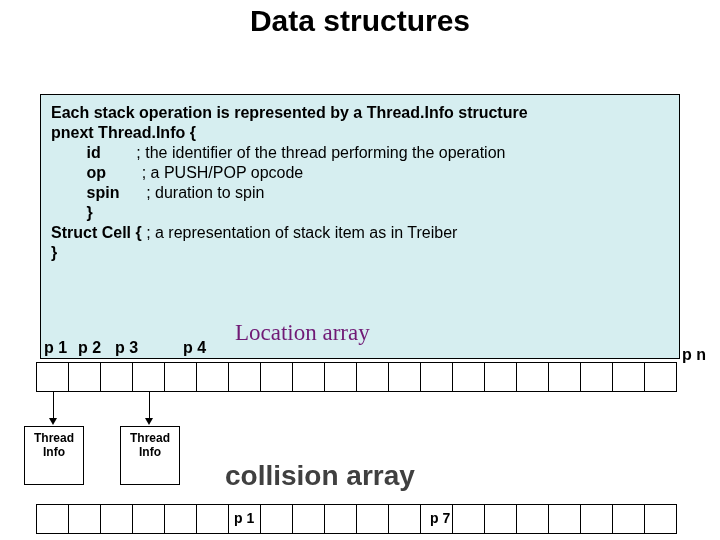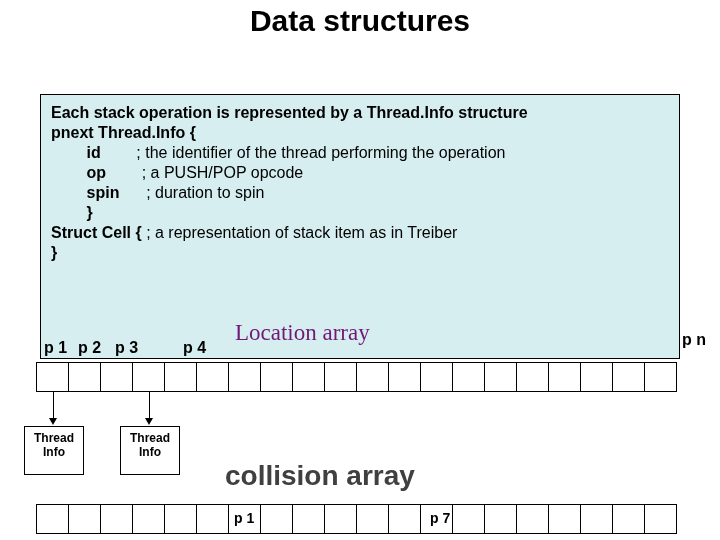--- a/index.html
+++ b/index.html
@@ -73,21 +73,21 @@
     position: absolute;
     width: 0; height: 0;
     border-left: 4px solid transparent;
     border-right: 4px solid transparent;
     border-top: 7px solid #000;
   }
 
   .thread-box {
     position: absolute;
     width: 60px;
-    height: 49px;
+    height: 59px;
     border: 1.5px solid #000;
     background: #fff;
     font-size: 12px;
     font-family: "Trebuchet MS", "Comic Sans MS", sans-serif;
     text-align: center;
     line-height: 1.2;
     padding-top: 4px;
     font-weight: bold;
   }
 
@@ -122,21 +122,21 @@
   <div class="line"><b>Struct Cell {</b><span> ; a representation of stack item as in Treiber</span></div>
   <div class="line"><b>}</b></div>
 </div>
 
 <div class="loc-label">Location array</div>
 
 <div class="p-label" style="left:44px; top:339px;">p 1</div>
 <div class="p-label" style="left:78px; top:339px;">p 2</div>
 <div class="p-label" style="left:115px; top:339px;">p 3</div>
 <div class="p-label" style="left:142px; top:339px;margin-left:41px;">p 4</div>
-<div class="p-label" style="left:682px; top:331px;">p n</div>
+<div class="p-label" style="left:682px; top:346px;">p n</div>
 
 <div class="array loc-array">
   <div class="cell"></div>
   <div class="cell"></div>
   <div class="cell"></div>
   <div class="cell"></div>
   <div class="cell"></div>
   <div class="cell"></div>
   <div class="cell"></div>
   <div class="cell"></div>

